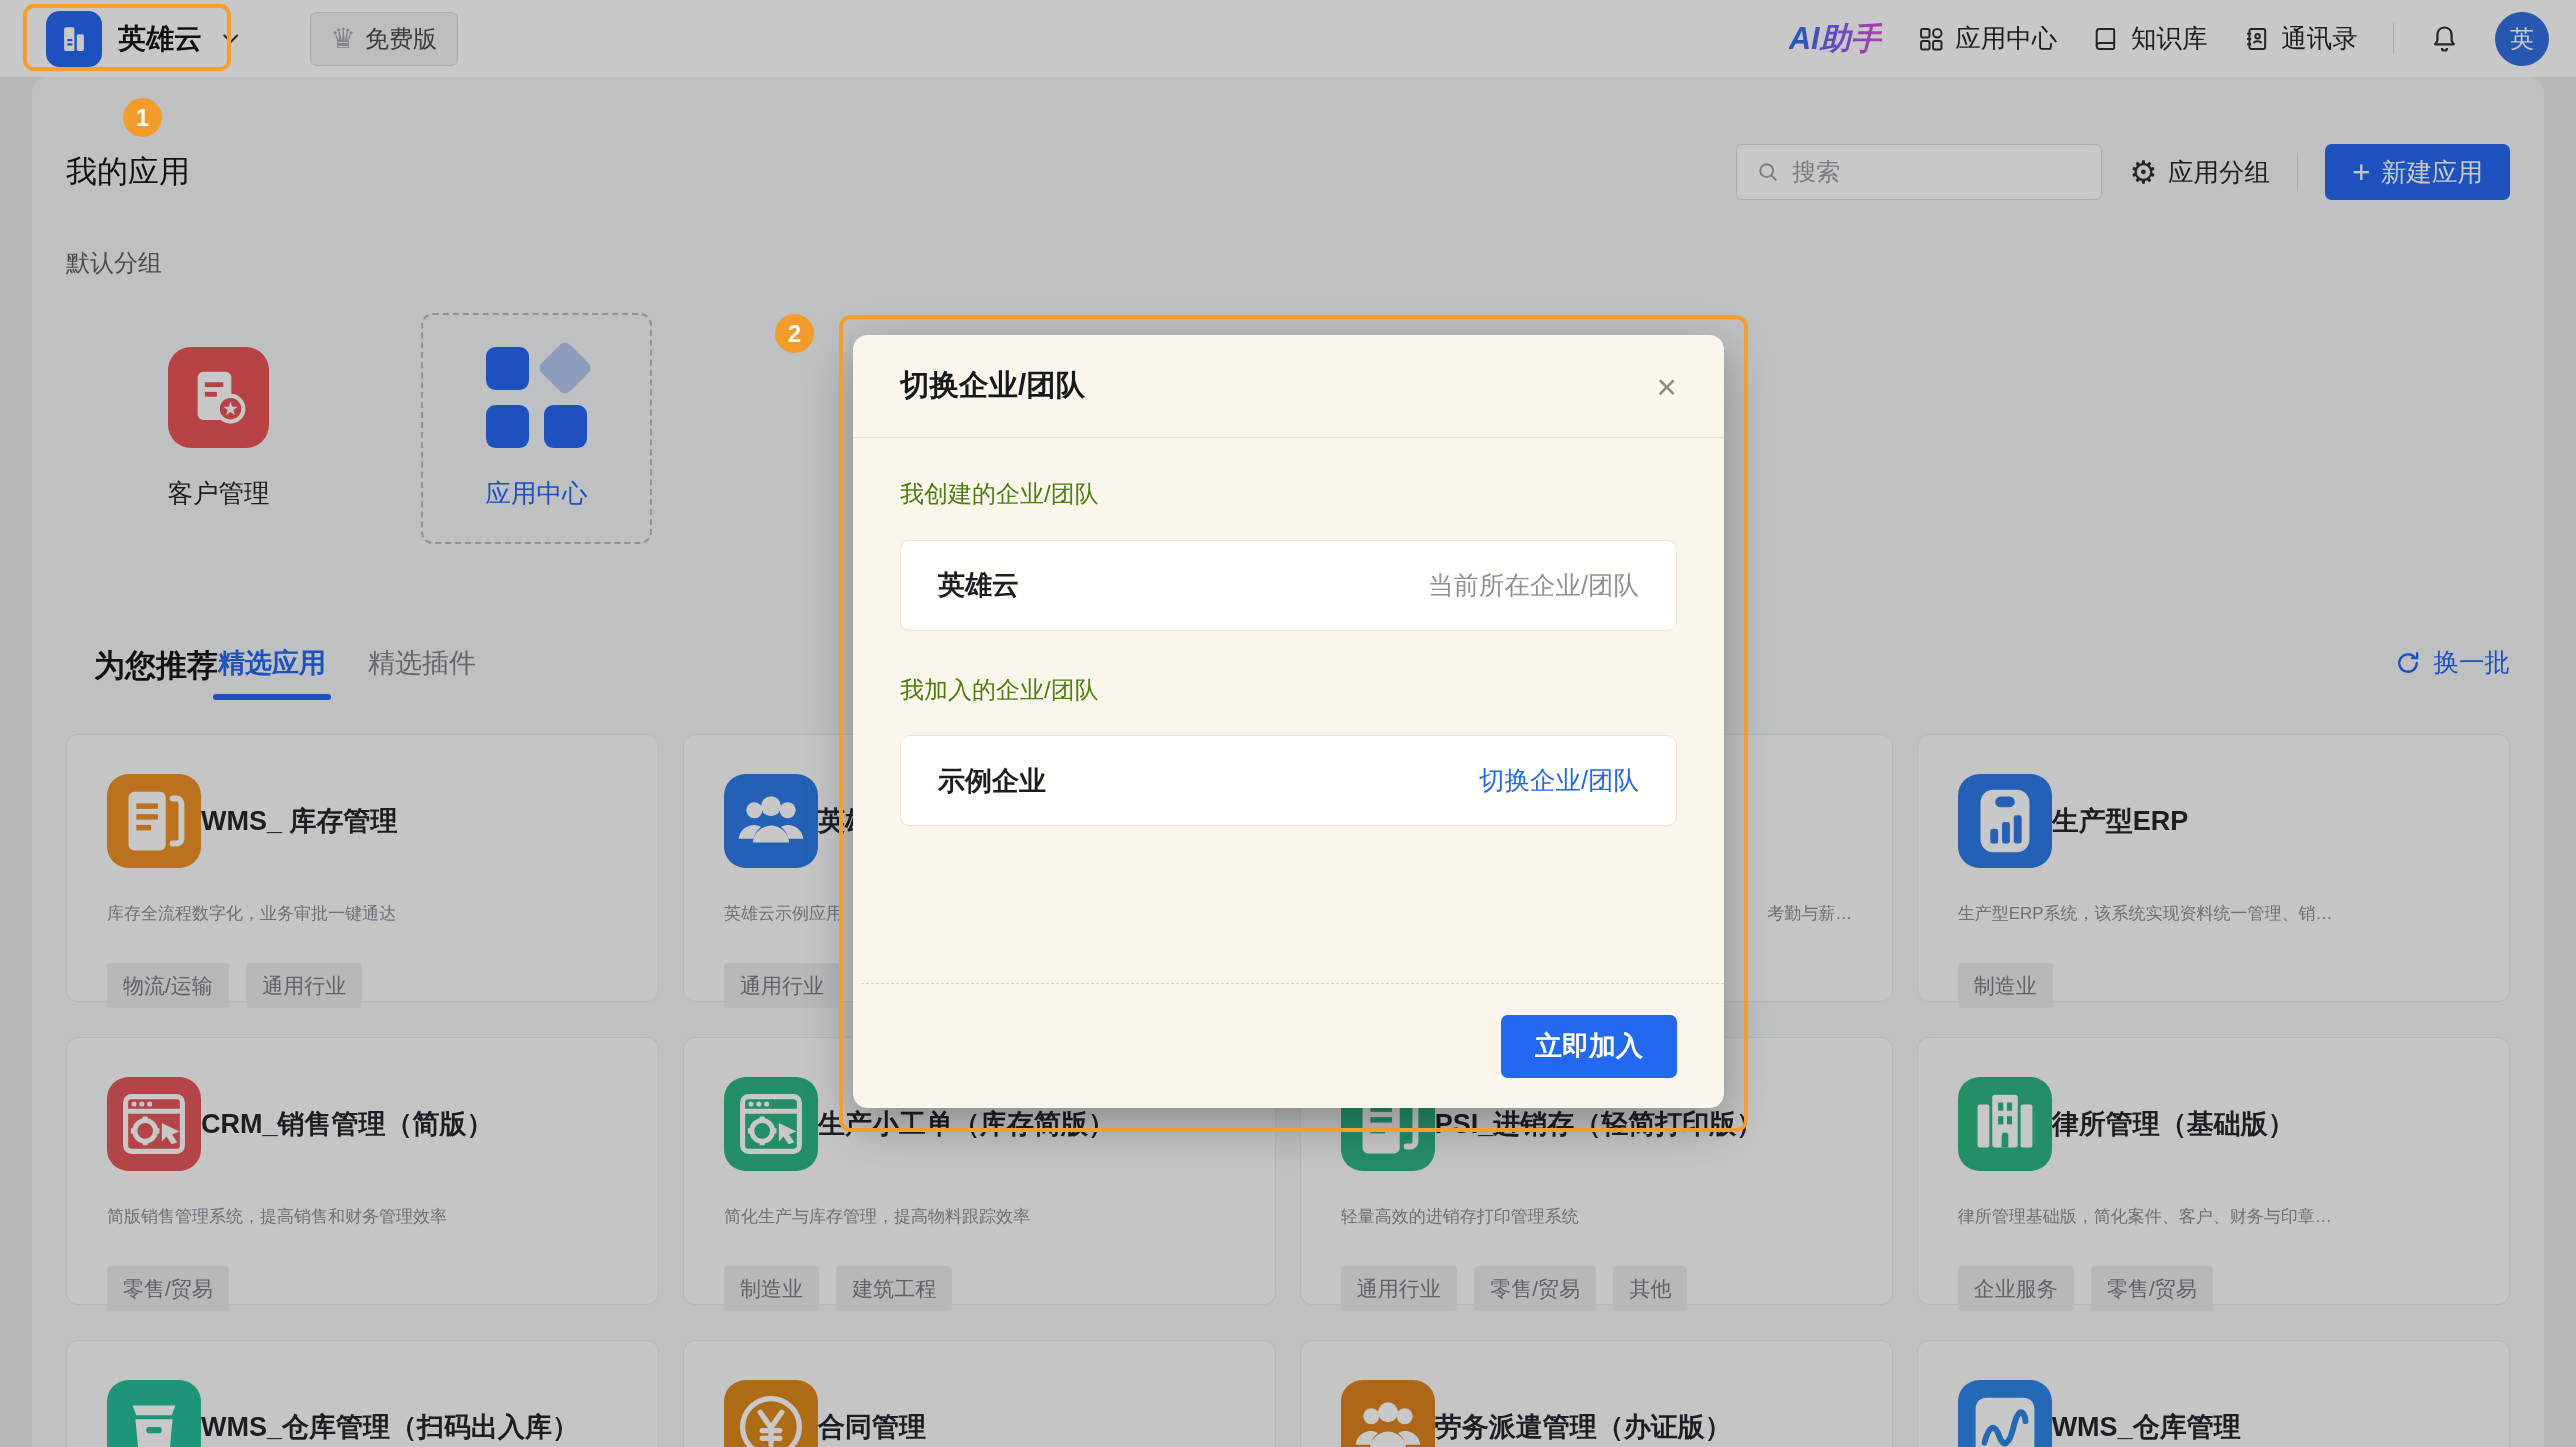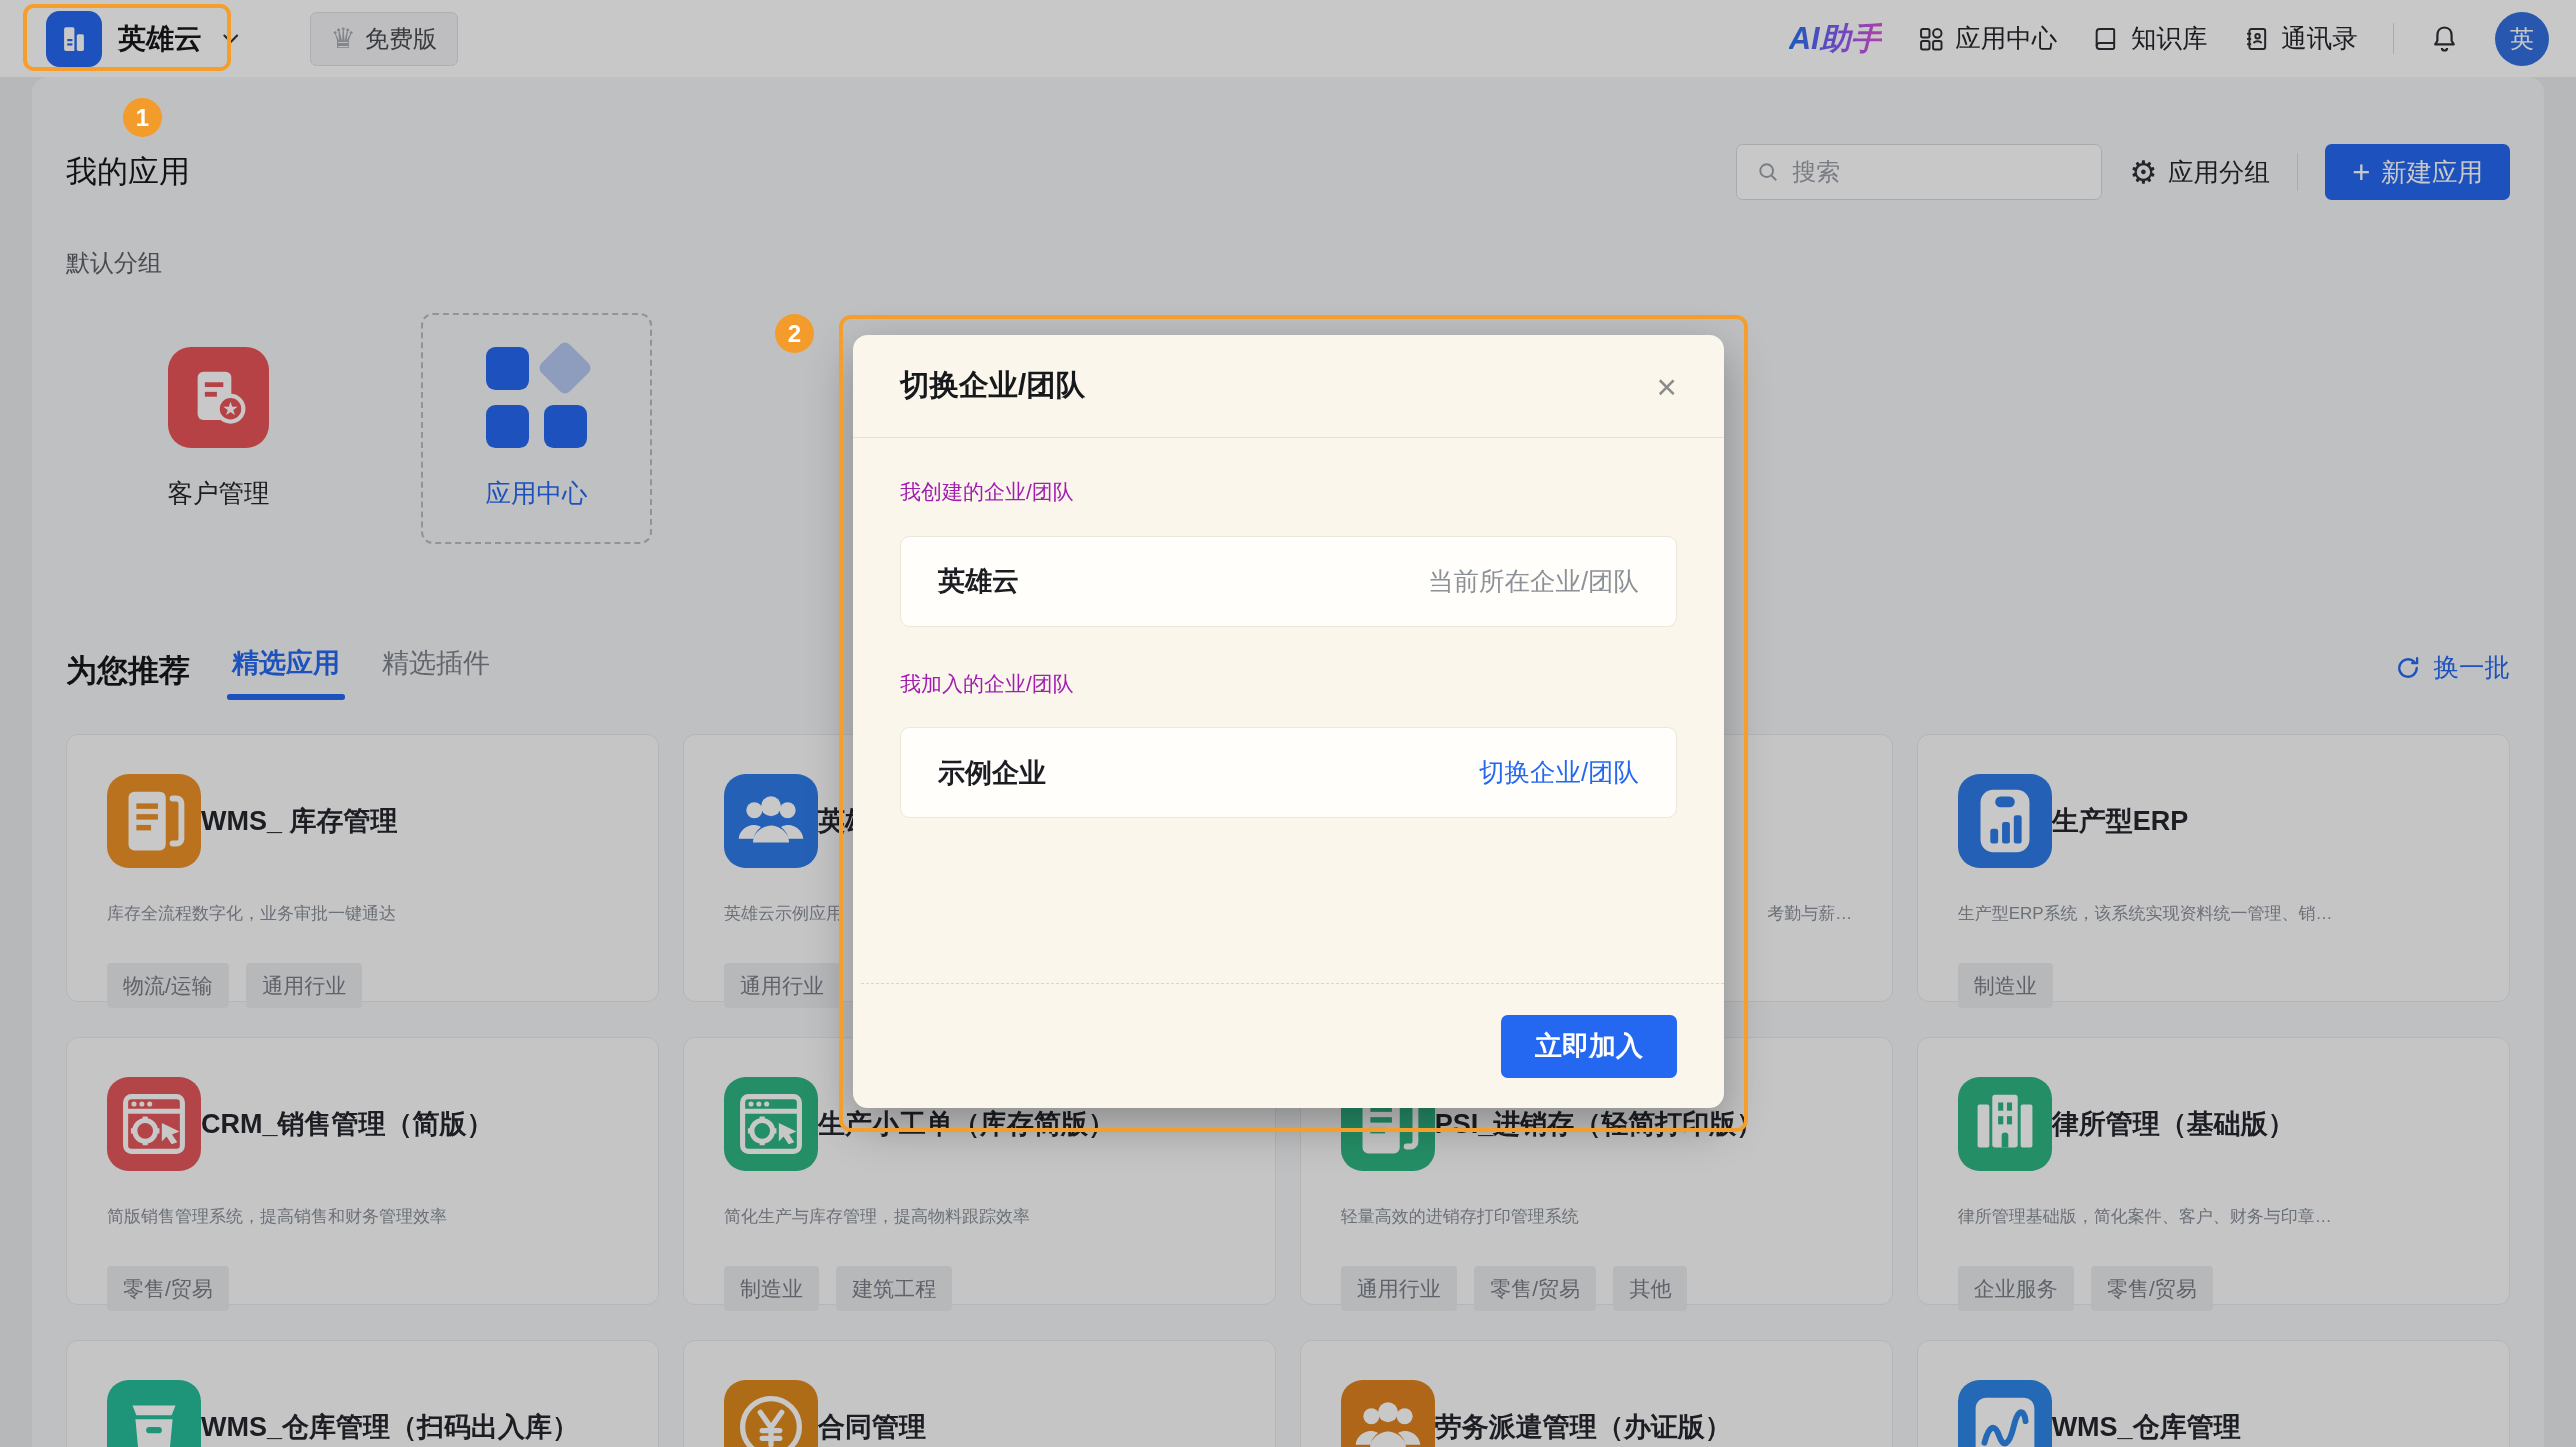--- a/index.html
+++ b/index.html
@@ -60,21 +60,21 @@
   .app-icon{display:flex;align-items:center;justify-content:center;}
   .tile .app-icon{width:101px;height:101px;border-radius:23px;}
   .tile .app-icon svg{width:77px;height:77px;}
   .tile-label{margin-top:28px;font-size:25.5px;color:#26272c;}
   .tile.dashed{border:2px dashed #babcc0;border-radius:12px;}
   .tile.dashed .tile-label{color:var(--brand-blue);}
   .cluster{width:101px;height:101px;position:relative;}
   .cluster .sq{position:absolute;width:43px;height:43px;border-radius:9.4px;background:var(--brand-blue);}
   .cluster .dm{position:absolute;width:40px;height:40px;background:#b6c9f2;border-radius:6.7px;transform:rotate(45deg);}
 
-  .rec-head{display:flex;align-items:center;margin-top:101px;gap:42px;}
+  .rec-head{display:flex;align-items:flex-start;margin-top:101px;margin-left:28px;}
   .rec-title{font-size:31px;font-weight:bold;color:#17181c;}
   .tab{font-size:27px;color:#7d828a;padding-bottom:16px;position:relative;cursor:pointer;}
   .tab.active{color:var(--brand-blue);font-weight:bold;}
   .tab.active::after{content:"";position:absolute;left:-5.4px;right:-5.4px;bottom:-2.7px;height:5.4px;
     background:var(--brand-blue);border-radius:2.7px;}
   .refresh{margin-left:auto;display:flex;align-items:center;gap:12px;color:var(--brand-blue);
     font-size:25.5px;cursor:pointer;padding-bottom:6.7px;}
   .refresh svg{width:28px;height:28px;}
 
   #cards-grid{margin-top:37px;display:grid;grid-template-columns:repeat(4,1fr);gap:35px 23.5px;}
@@ -88,21 +88,21 @@
   .tag{background:#e9ebee;color:#797e86;font-size:21px;padding:8.7px 16px;border-radius:4px;white-space:nowrap;}
 
   
   .overlay{position:fixed;inset:0;background:rgba(0,0,0,0.215);z-index:50;}
   .modal{position:fixed;left:853px;top:335px;width:871px;height:773px;background:var(--modal-bg);
     border-radius:14.8px;z-index:60;box-shadow:0 16px 47px rgba(0,0,0,.30);}
   .modal-header{height:103px;display:flex;align-items:center;padding:0 47px;border-bottom:1.3px solid #e7e2d4;}
   .modal-title{font-size:29.5px;font-weight:bold;color:#17181c;}
   .modal-close{margin-left:auto;font-size:35px;color:#8b8b8b;cursor:pointer;line-height:1;}
   .modal-body{padding:40px 47px 0;}
-  .org-label{font-size:21px;color:#a21caf;}
+  .org-label{font-size:24px;color:#4d7c0f;}
   .org-label.joined{margin-top:43px;}
   .org-item{margin-top:29.5px;height:91px;background:#fffefa;border:1.3px solid #ece7da;border-radius:9.4px;
     display:flex;align-items:center;justify-content:space-between;padding:0 37px;cursor:pointer;}
   .org-item-name{font-size:27px;font-weight:bold;color:#1c1d22;}
   .org-item-right{font-size:25.5px;color:#8c9097;}
   .org-item-right.link{color:var(--brand-blue);cursor:pointer;}
   .modal-footer{position:absolute;left:8px;right:0;bottom:0;height:125px;border-top:1.3px dashed #dcd6c6;
     display:flex;align-items:center;justify-content:flex-end;padding:0 47px;}
   .btn-join{height:63px;padding:0 34px;background:var(--brand-blue);color:#fff;font-size:27px;
     font-weight:bold;border:none;border-radius:6.7px;cursor:pointer;font-family:inherit;}

